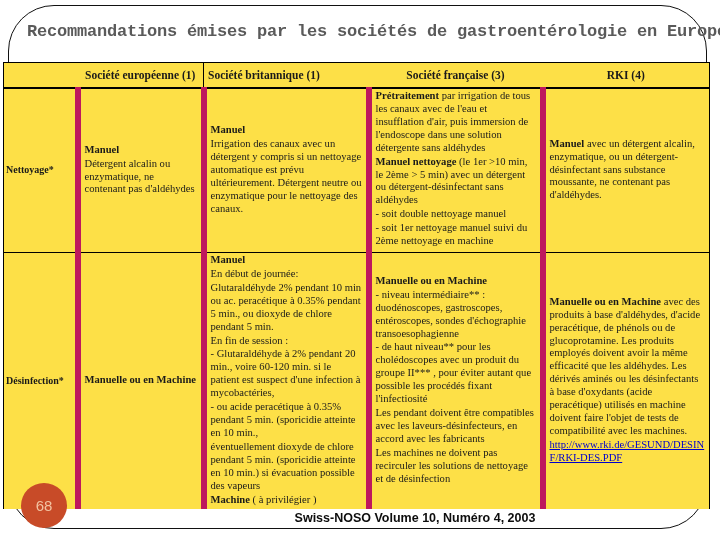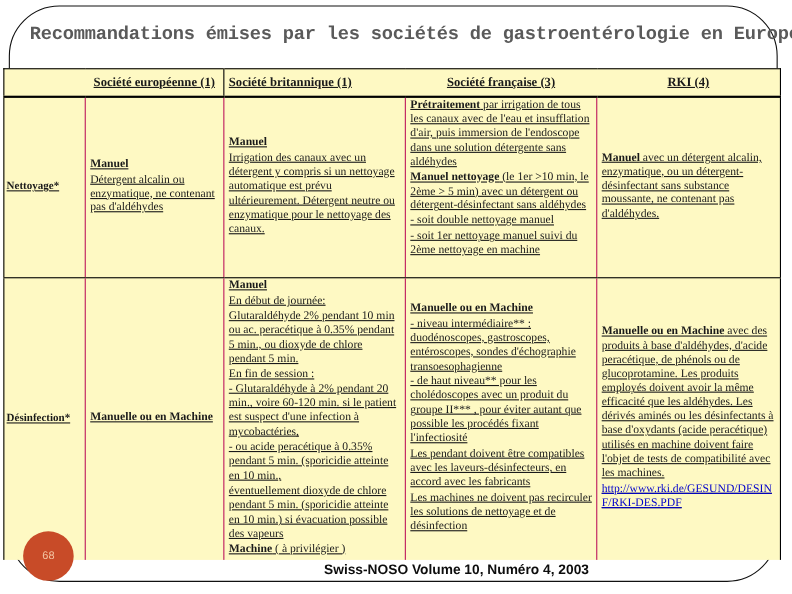--- a/index.html
+++ b/index.html
@@ -18,55 +18,55 @@
     position:absolute;left:27px;top:22px;width:675px;
     font-family:Liberation Mono, monospace;
     font-weight:bold;font-size:17px;line-height:1.2;
     color:#5a5a5a;letter-spacing:-0.2px;
     white-space:nowrap;
   }
   
   table.reco{
     position:absolute;left:3px;top:62px;width:706px;
     border-collapse:collapse;table-layout:fixed;
-    background:#fef9c3;
+    background:#fde047;
     border-left:1px solid #000;border-right:1px solid #000;border-top:1px solid #000;
-    font-size:10.6px;line-height:1.22;color:#1a1a1a;text-decoration:underline;
+    font-size:10.6px;line-height:1.22;color:#1a1a1a;
   }
   col.c-label{width:74px;}
   col.c-eu{width:126px;}
   col.c-uk{width:165px;}
   col.c-fr{width:174px;}
   col.c-rki{width:167px;}
   th,td{padding:1px 4px 1px 4px;overflow:hidden;vertical-align:middle;}
   thead th{
     height:22px;font-size:11.5px;font-weight:bold;
     border-bottom:2px solid #000;text-align:center;white-space:nowrap;
   }
   thead th.h-uk{border-left:1px solid #000;text-align:left;}
-  tbody td{border-left:1px solid #be185d;}
+  tbody td{border-left:6px solid #be185d;}
   tbody td.col-label{border-left:none;font-weight:bold;font-size:10px;padding-left:2px;}
   tr.row-nettoyage td{border-bottom:1px solid #000;height:161px;}
   tr.row-desinfection td{height:252px;}
   td.va-top{vertical-align:top;}
   td.va-mid{vertical-align:middle;}
   .blk{margin:0 0 1px 0;padding:0;}
   .blk b{font-weight:bold;}
   a.cell-link{color:#0000cc;text-decoration:underline;word-break:break-all;cursor:pointer;}
   
   .footer{
     position:absolute;left:0;top:511px;width:830px;text-align:center;
     font-family:"Liberation Sans", sans-serif;font-weight:bold;
     font-size:12.5px;color:#0d0d0d;
   }
   .page-circle{
     position:absolute;left:21px;top:483px;width:46px;height:45px;
     border-radius:50%;background:#c84b28;
     display:flex;align-items:center;justify-content:center;
-    font-family:"Liberation Sans", sans-serif;font-size:10px;
+    font-family:"Liberation Sans", sans-serif;font-size:15px;
     color:#f2c3a2;
   }
 </style>
 </head>
 <body>
 
 <div class="frame"></div>
 
 <div class="slide-title">Recommandations émises par les sociétés de gastroentérologie en Europe</div>
 

